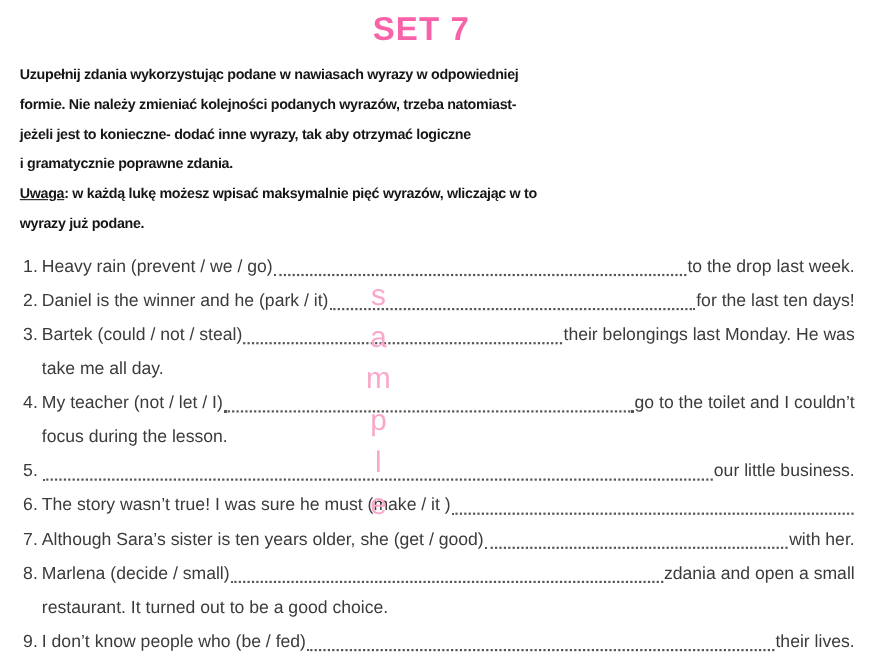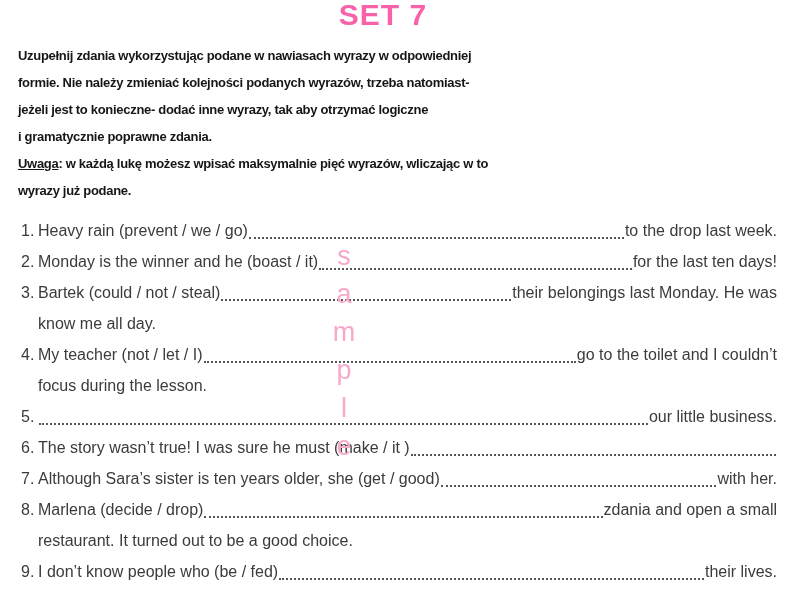--- a/index.html
+++ b/index.html
@@ -8,21 +8,21 @@
     background: #ffffff;
     font-family: "Liberation Sans", sans-serif;
     overflow: hidden;
   }
   .page {
     position: relative;
     width: 800px; height: 600px;
     background: #ffffff;
   }
   .title {
-    margin: 0;
+    margin: 12px;
     padding-top: 0;
     padding-right: 34px;
     text-align: center;
     font-size: 30px;
     line-height: 30px;
     font-weight: 800;
     letter-spacing: 1px;
     color: #f862a8;
     font-family: "Liberation Sans", sans-serif;
   }
@@ -99,36 +99,36 @@
             <span>Heavy rain (prevent / we / go) </span>
             <span class="leader"></span>
             <span>to the drop last week.</span>
           </div>
         </div>
       </div>
       <div class="item">
         <span class="num">2.</span>
         <div class="content">
           <div class="line">
-            <span>Monday is the winner and he (boast / it) </span>
+            <span>Daniel is the winner and he (park / it) </span>
             <span class="leader"></span>
             <span>for the last ten days!</span>
           </div>
         </div>
       </div>
       <div class="item">
         <span class="num">3.</span>
         <div class="content">
           <div class="line">
             <span>Bartek (could / not / steal) </span>
             <span class="leader"></span>
             <span>their belongings last Monday. He was</span>
           </div>
           <div class="line">
-            <span>know me all day.</span>
+            <span>take me all day.</span>
           </div>
         </div>
       </div>
       <div class="item">
         <span class="num">4.</span>
         <div class="content">
           <div class="line">
             <span>My teacher (not / let / I) </span>
             <span class="leader"></span>
             <span>go to the toilet and I couldn’t</span>
@@ -164,21 +164,21 @@
             <span>Although Sara’s sister is ten years older, she (get / good) </span>
             <span class="leader"></span>
             <span>with her.</span>
           </div>
         </div>
       </div>
       <div class="item">
         <span class="num">8.</span>
         <div class="content">
           <div class="line">
-            <span>Marlena (decide / drop) </span>
+            <span>Marlena (decide / small) </span>
             <span class="leader"></span>
             <span>zdania and open a small</span>
           </div>
           <div class="line">
             <span>restaurant. It turned out to be a good choice.</span>
           </div>
         </div>
       </div>
       <div class="item">
         <span class="num">9.</span>

